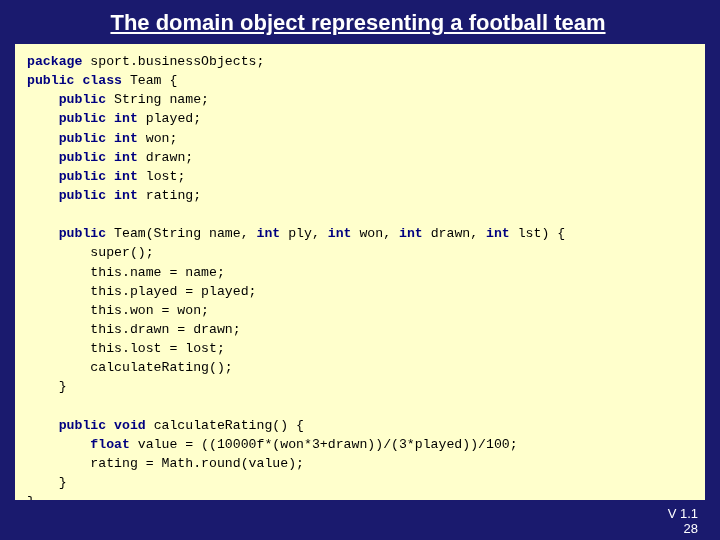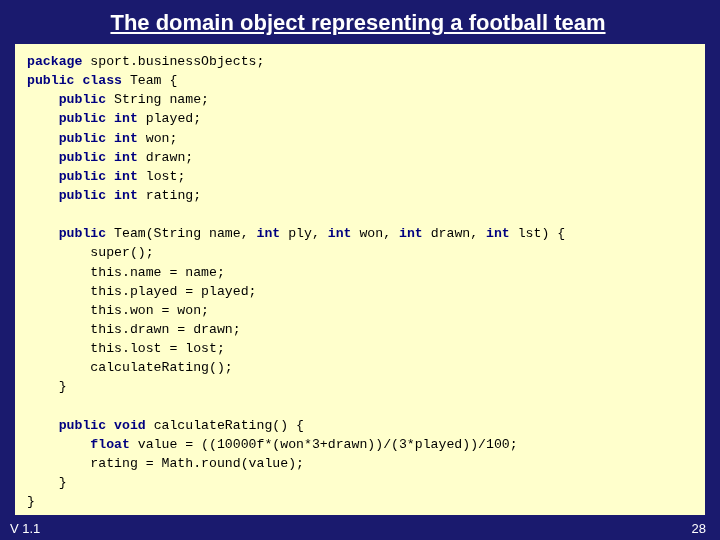--- a/index.html
+++ b/index.html
@@ -46,24 +46,24 @@
       line-height: 1.45;
       color: #000000;
       white-space: pre;
     }
 
     .kw { color: #000080; font-weight: bold; }
 
     .footer {
       width: 100%;
       display: flex;
-      flex-direction: row;
+      flex-direction: column;
       align-items: flex-end;
       justify-content: space-between;
-      padding: 2px 14px 4px 10px;
+      padding: 2px 22px 4px 10px;
       color: #ffffff;
       font-size: 13px;
     }
 
     .footer-center {
       text-align: center;
       flex: 1;
     }
   </style>
 </head>

